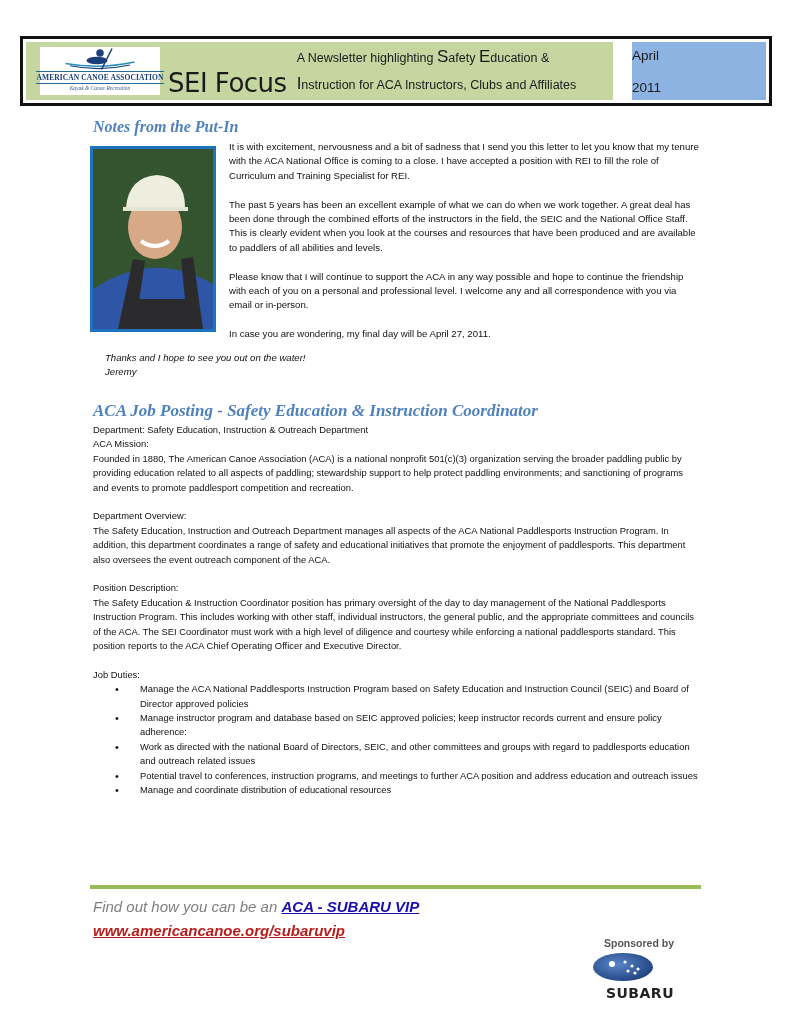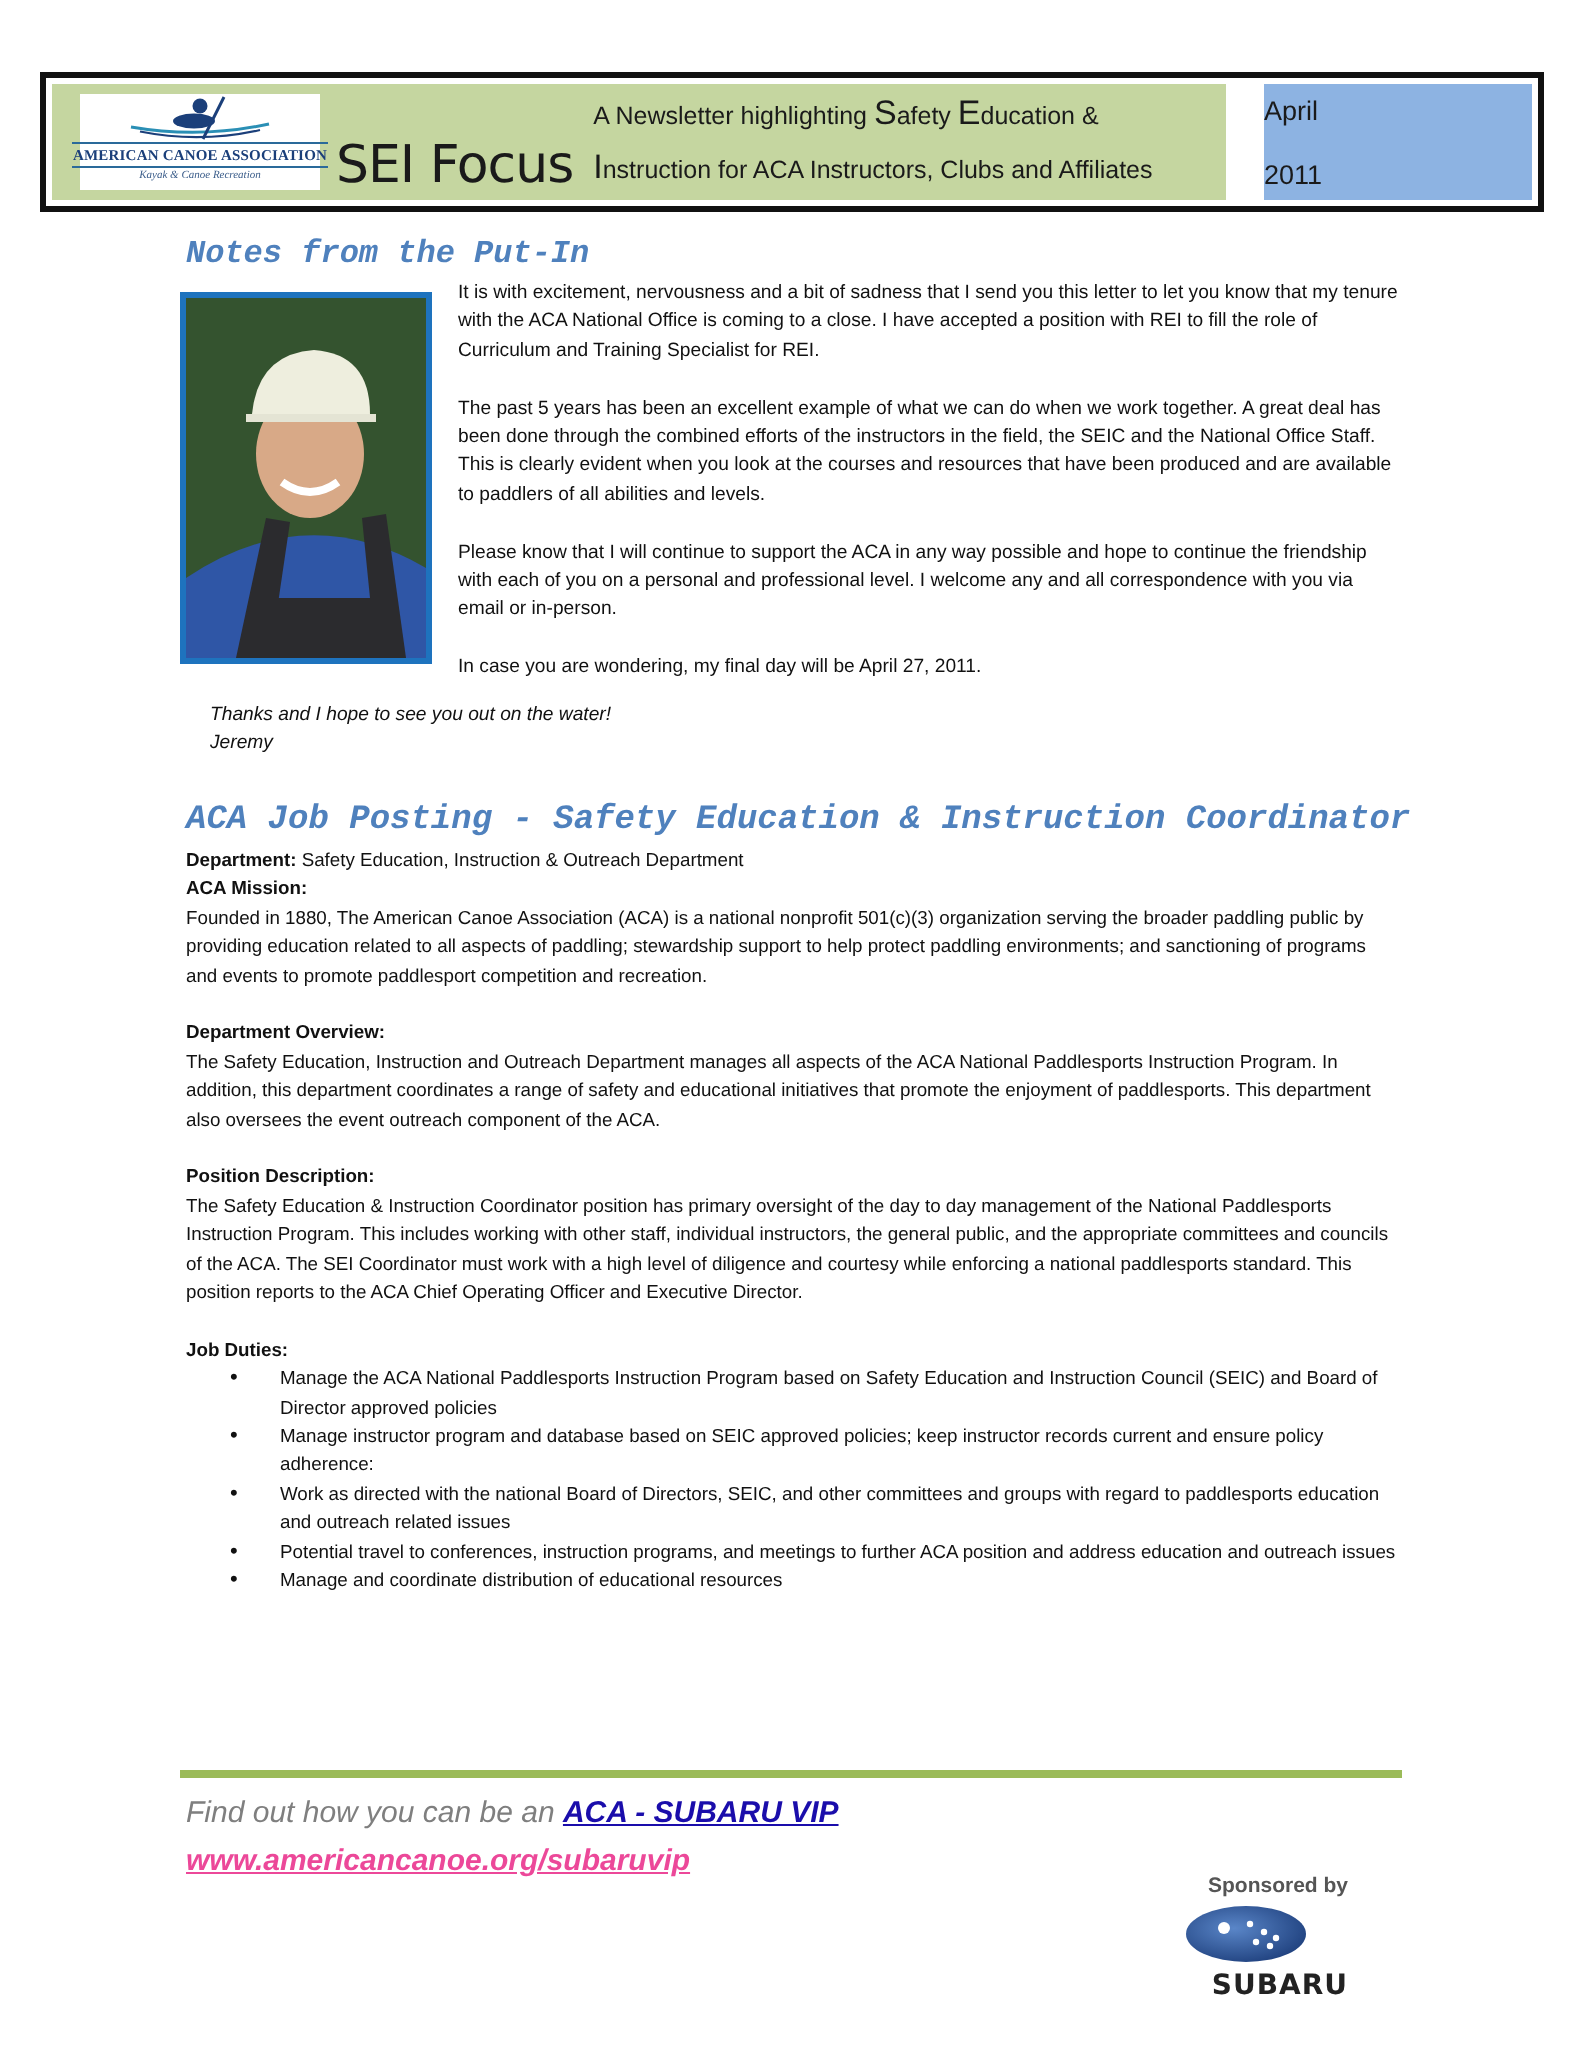--- a/index.html
+++ b/index.html
@@ -37,21 +37,21 @@
     .tagline .cap { font-size: 17px; }
     .header-blue {
       width: 134px; background: #8db3e2; margin-left: 19px;
       display: flex; flex-direction: column; justify-content: space-between; align-items: flex-start;
       padding: 6px 10px 5px 0; font-size: 13.5px; color: #1a1a1a;
     }
 
     
     .section-title {
       position: absolute; font-weight: bold; font-style: italic; color: #4f81bd;
-      font-family: Liberation Mono, monospace;
+      font-family: Liberation Serif, serif;
     }
     .notes-title { left: 93px; top: 118px; font-size: 16px; }
     .photo {
       position: absolute; left: 90px; top: 146px; width: 126px; height: 186px;
       border: 3px solid #1e73be; overflow: hidden;
       background: linear-gradient(180deg, #2f4a2d 0%, #3a5a35 45%, #2e4a2c 100%);
     }
     .letter {
       position: absolute; left: 229px; top: 140px; width: 470px;
       font-size: 9.6px; line-height: 14.4px; color: #111;
@@ -60,42 +60,42 @@
     .signoff {
       position: absolute; left: 105px; top: 351px; font-size: 9.6px; font-style: italic; line-height: 14px;
     }
 
     
     .job-title { left: 93px; top: 401px; font-size: 17px; }
     .job {
       position: absolute; left: 93px; top: 423px; width: 606px;
       font-size: 9.4px; line-height: 14.4px; color: #111;
     }
-    .job b { font-weight: bold; }
+    .job b { font-weight: normal; }
     .job p { margin: 0; }
     .job .gap { height: 14.4px; }
     .duties { list-style: none; }
     .duties > li { position: relative; padding-left: 47px; }
     .duties > li::before {
       content: "\2022"; position: absolute; left: 22px; top: 0; font-size: 11px;
     }
     .sub { list-style: none; }
     .sub li { position: relative; padding-left: 45px; }
     .sub li::before { content: "o"; position: absolute; left: 24px; top: -1px; font-size: 9px; }
 
     .rule {
       position: absolute; left: 90px; top: 885px; width: 611px; height: 4px; background: #9bbb59;
     }
 
     
     .promo {
       position: absolute; left: 93px; top: 895px; font-size: 15px; font-style: italic; color: #7f7f7f; line-height: 24px;
     }
     .promo a { color: #1a0dab; font-weight: bold; text-decoration: underline; }
-    .promo .url { color: #ec4899; font-weight: bold; text-decoration: underline; display: block; }
+    .promo .url { color: #b91c1c; font-weight: bold; text-decoration: underline; display: block; }
     .sponsor {
       position: absolute; left: 572px; top: 900px; width: 102px; text-align: right; margin-top: 37px;
     }
     .sponsor-label { font-size: 10.5px; color: #555; font-weight: bold; }
     .subaru-oval { display: block; margin: 3px auto 3px; }
     .subaru-word { font-size: 14px; font-weight: 900; color: #222; letter-spacing: 0.5px; font-family: "DejaVu Sans", sans-serif; }
   </style>
 </head>
 <body>
 

